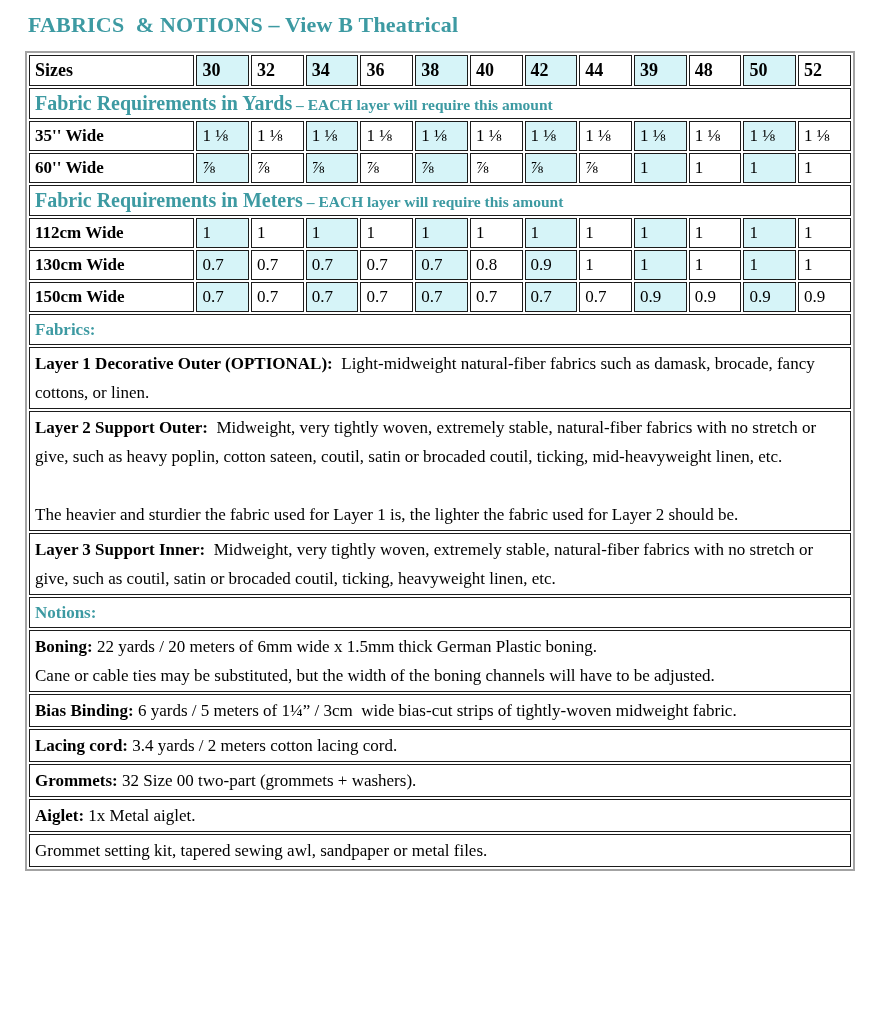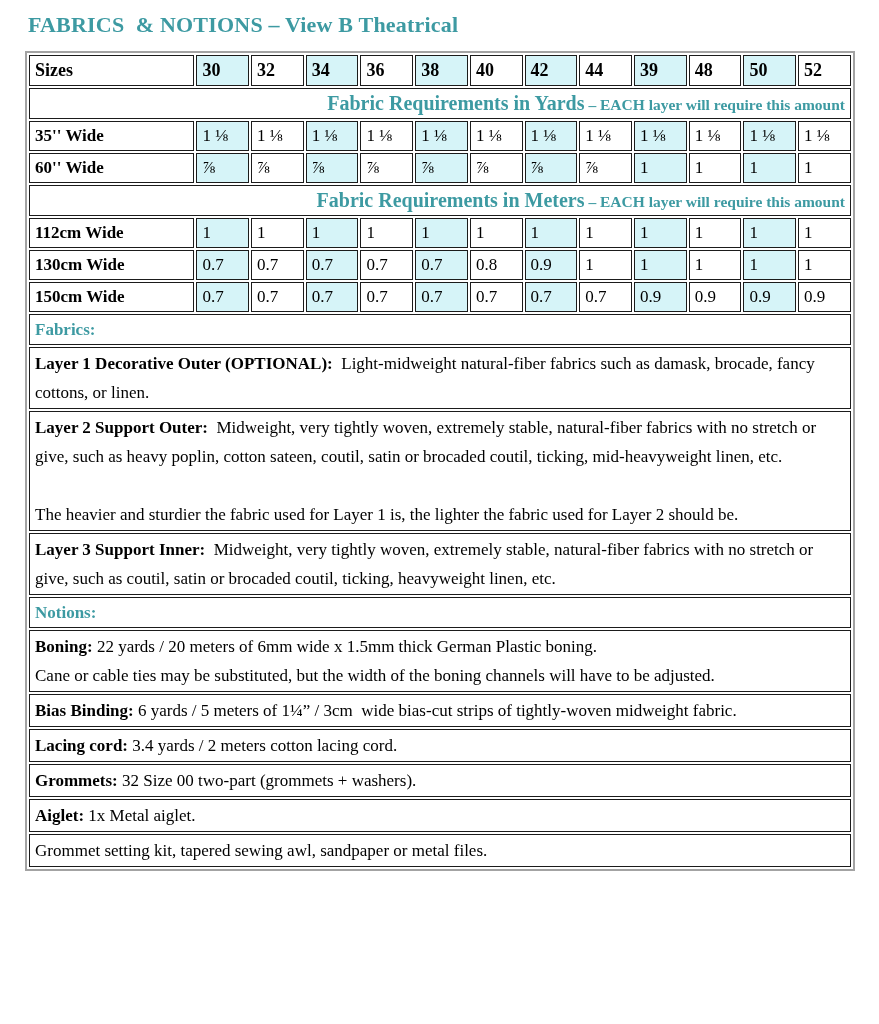--- a/index.html
+++ b/index.html
@@ -42,21 +42,21 @@
     padding: 1px 5px;
     vertical-align: middle;
     background: #ffffff;
     overflow: hidden;
   }
   td.hl { background: #d6f4f8 !important; }
   td.lblcol { font-weight: bold; padding-left: 7px; }
   tr.sizes-row td { font-weight: bold; font-size: 18px; height: 27px; }
   tr.data-row td { height: 26px; }
   tr.data-row td.val { font-weight: normal; }
-  td.section-hdr { padding: 3px 6px 4px 6px; height: 27px; text-align: right; }
+  td.section-hdr { padding: 3px 6px 4px 6px; height: 27px; }
   .section-main {
     color: #3d9aa2;
     font-weight: bold;
     font-size: 20px;
     white-space: pre-wrap;
   }
   .section-sub {
     color: #3d9aa2;
     font-weight: bold;
     font-size: 15.5px;

